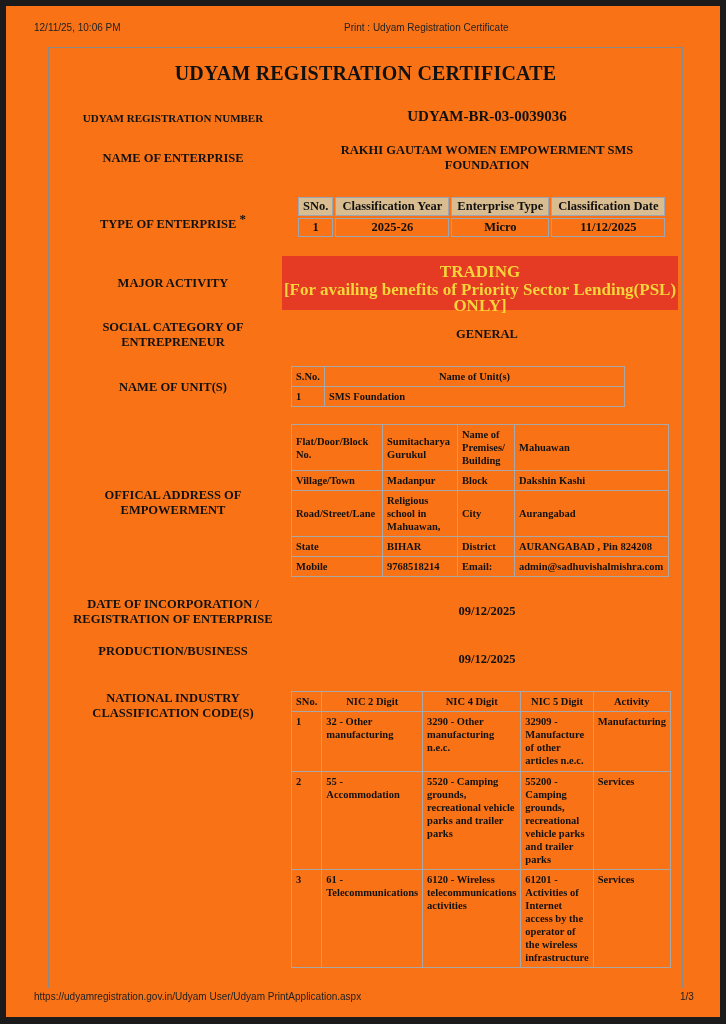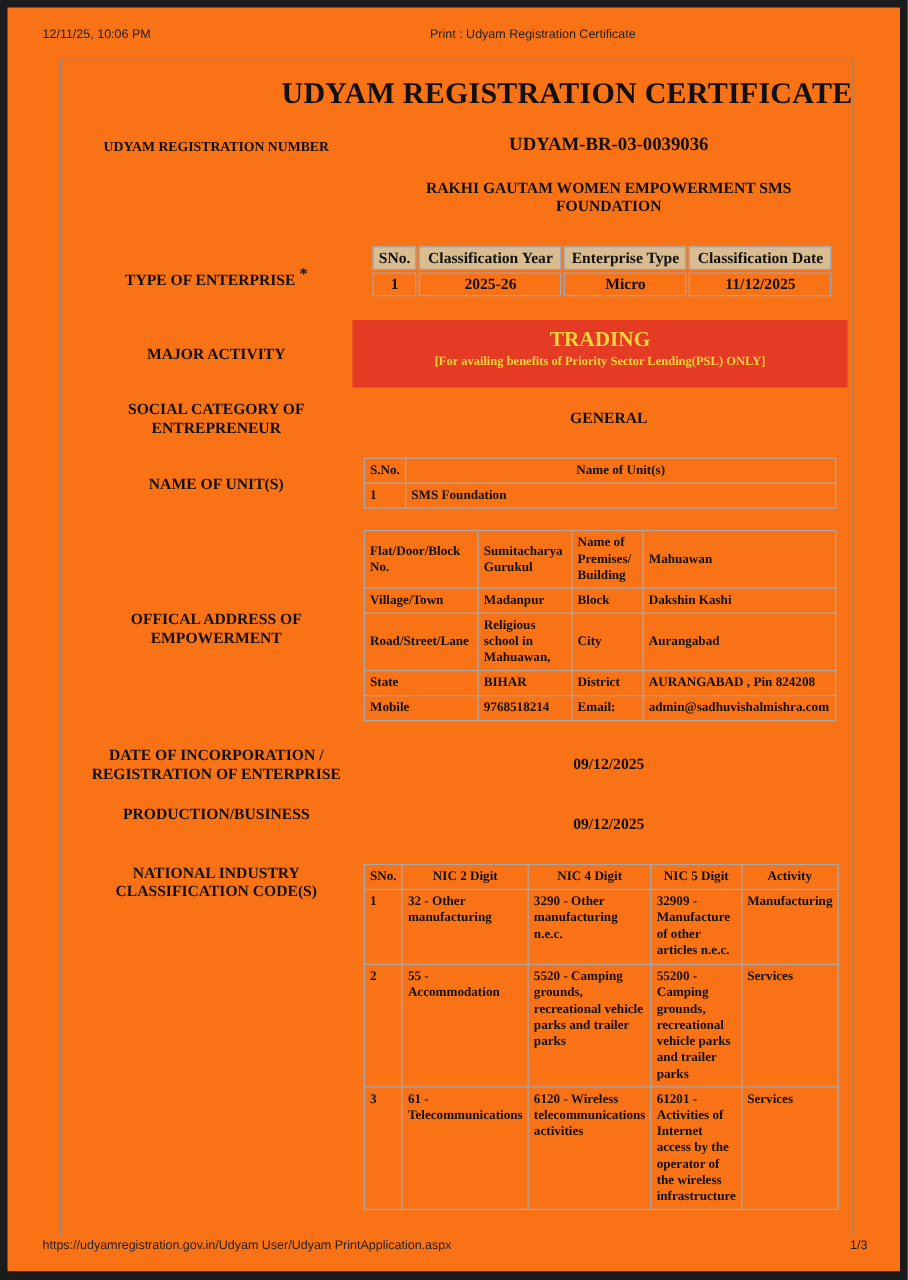--- a/index.html
+++ b/index.html
@@ -5,51 +5,52 @@
   html,body{margin:0;padding:0;}
   body{width:726px;height:1024px;background:#1b1b1b;position:relative;overflow:hidden;font-family:"Liberation Serif",serif;color:#111;}
   .page{position:absolute;left:6px;top:6px;width:714px;height:1011px;background:#f97316;}
   .hdr{position:absolute;top:16px;font-family:"Liberation Sans",sans-serif;font-size:10px;color:#222;}
   .hdr-left{left:28px;}
   .hdr-center{left:338px;}
   .ftr{position:absolute;top:985px;font-family:"Liberation Sans",sans-serif;font-size:10px;color:#222;}
   .ftr-left{left:28px;}
   .ftr-right{left:674px;}
   .cert{position:absolute;left:42px;top:41px;width:633px;height:940px;border:1px solid #8a8a8a;border-bottom:none;}
-  .title{position:absolute;top:14px;left:0;width:100%;text-align:right;font-weight:bold;font-size:24px;letter-spacing:0.2px;}
+  .title{position:absolute;top:14px;left:0;width:100%;text-align:center;font-weight:bold;font-size:20px;letter-spacing:0.2px;}
   .lbl{position:absolute;left:0;width:248px;text-align:center;font-weight:bold;font-size:12.5px;line-height:15px;}
   .val{position:absolute;text-align:center;font-weight:bold;}
   table{border-collapse:separate;border-spacing:0;}
   .cls{position:absolute;left:247px;top:147px;border-spacing:2px;}
   .cls th{background:#d9bc8f;border:1px solid #9aa6b6;font-size:12.5px;padding:1px 4px;height:15px;}
   .cls td{border:1px solid #9aa6b6;font-size:12.5px;text-align:center;font-weight:bold;padding:1px 4px;height:14px;}
   .activity{position:absolute;left:233px;top:208px;width:396px;height:54px;background:#e53a24;text-align:center;font-weight:bold;}
   .activity .a1{color:#f5d53a;font-size:17px;line-height:20px;padding-top:6px;}
-  .activity .a2{color:#f5d53a;font-size:10px;line-height:16px;}
+  .activity .a2{color:#f5d53a;font-size:17px;line-height:16px;}
   .grid{position:absolute;border-collapse:collapse;font-size:10.5px;font-weight:bold;}
   .grid td,.grid th{border:1px solid #a8a8a8;padding:3px 4px;vertical-align:middle;text-align:left;line-height:13px;}
-  .units{left:242px;top:318px;width:378px;}
+  .units{left:242px;top:318px;width:334px;}
   .addr{left:242px;top:376px;width:378px;}
   .nic{left:242px;top:643px;width:378px;}
   .nic td{vertical-align:top;}
   .nic th{text-align:center;font-weight:bold;}
 </style>
 </head>
 <body>
 
 <div class="page">
   <div class="hdr hdr-left">12/11/25, 10:06 PM</div>
   <div class="hdr hdr-center">Print : Udyam Registration Certificate</div>
 
   <div class="cert">
     <div class="title">UDYAM REGISTRATION CERTIFICATE</div>
 
     <div class="lbl" style="top:63px;font-size:11px;">UDYAM REGISTRATION NUMBER</div>
     <div class="val" style="left:248px;width:380px;top:60px;font-size:15px;">UDYAM-BR-03-0039036</div>
 
+    <div class="lbl" style="top:103px;">NAME OF ENTERPRISE</div>
     <div class="val" style="left:248px;width:380px;top:95px;font-size:12.5px;line-height:15px;">
       <div>RAKHI GAUTAM WOMEN EMPOWERMENT SMS</div>
       <div>FOUNDATION</div>
     </div>
 
     <div class="lbl" style="top:163px;">
       <span>TYPE OF ENTERPRISE</span>
       <sup style="font-size:13px;">*</sup>
     </div>
     <table class="cls">

